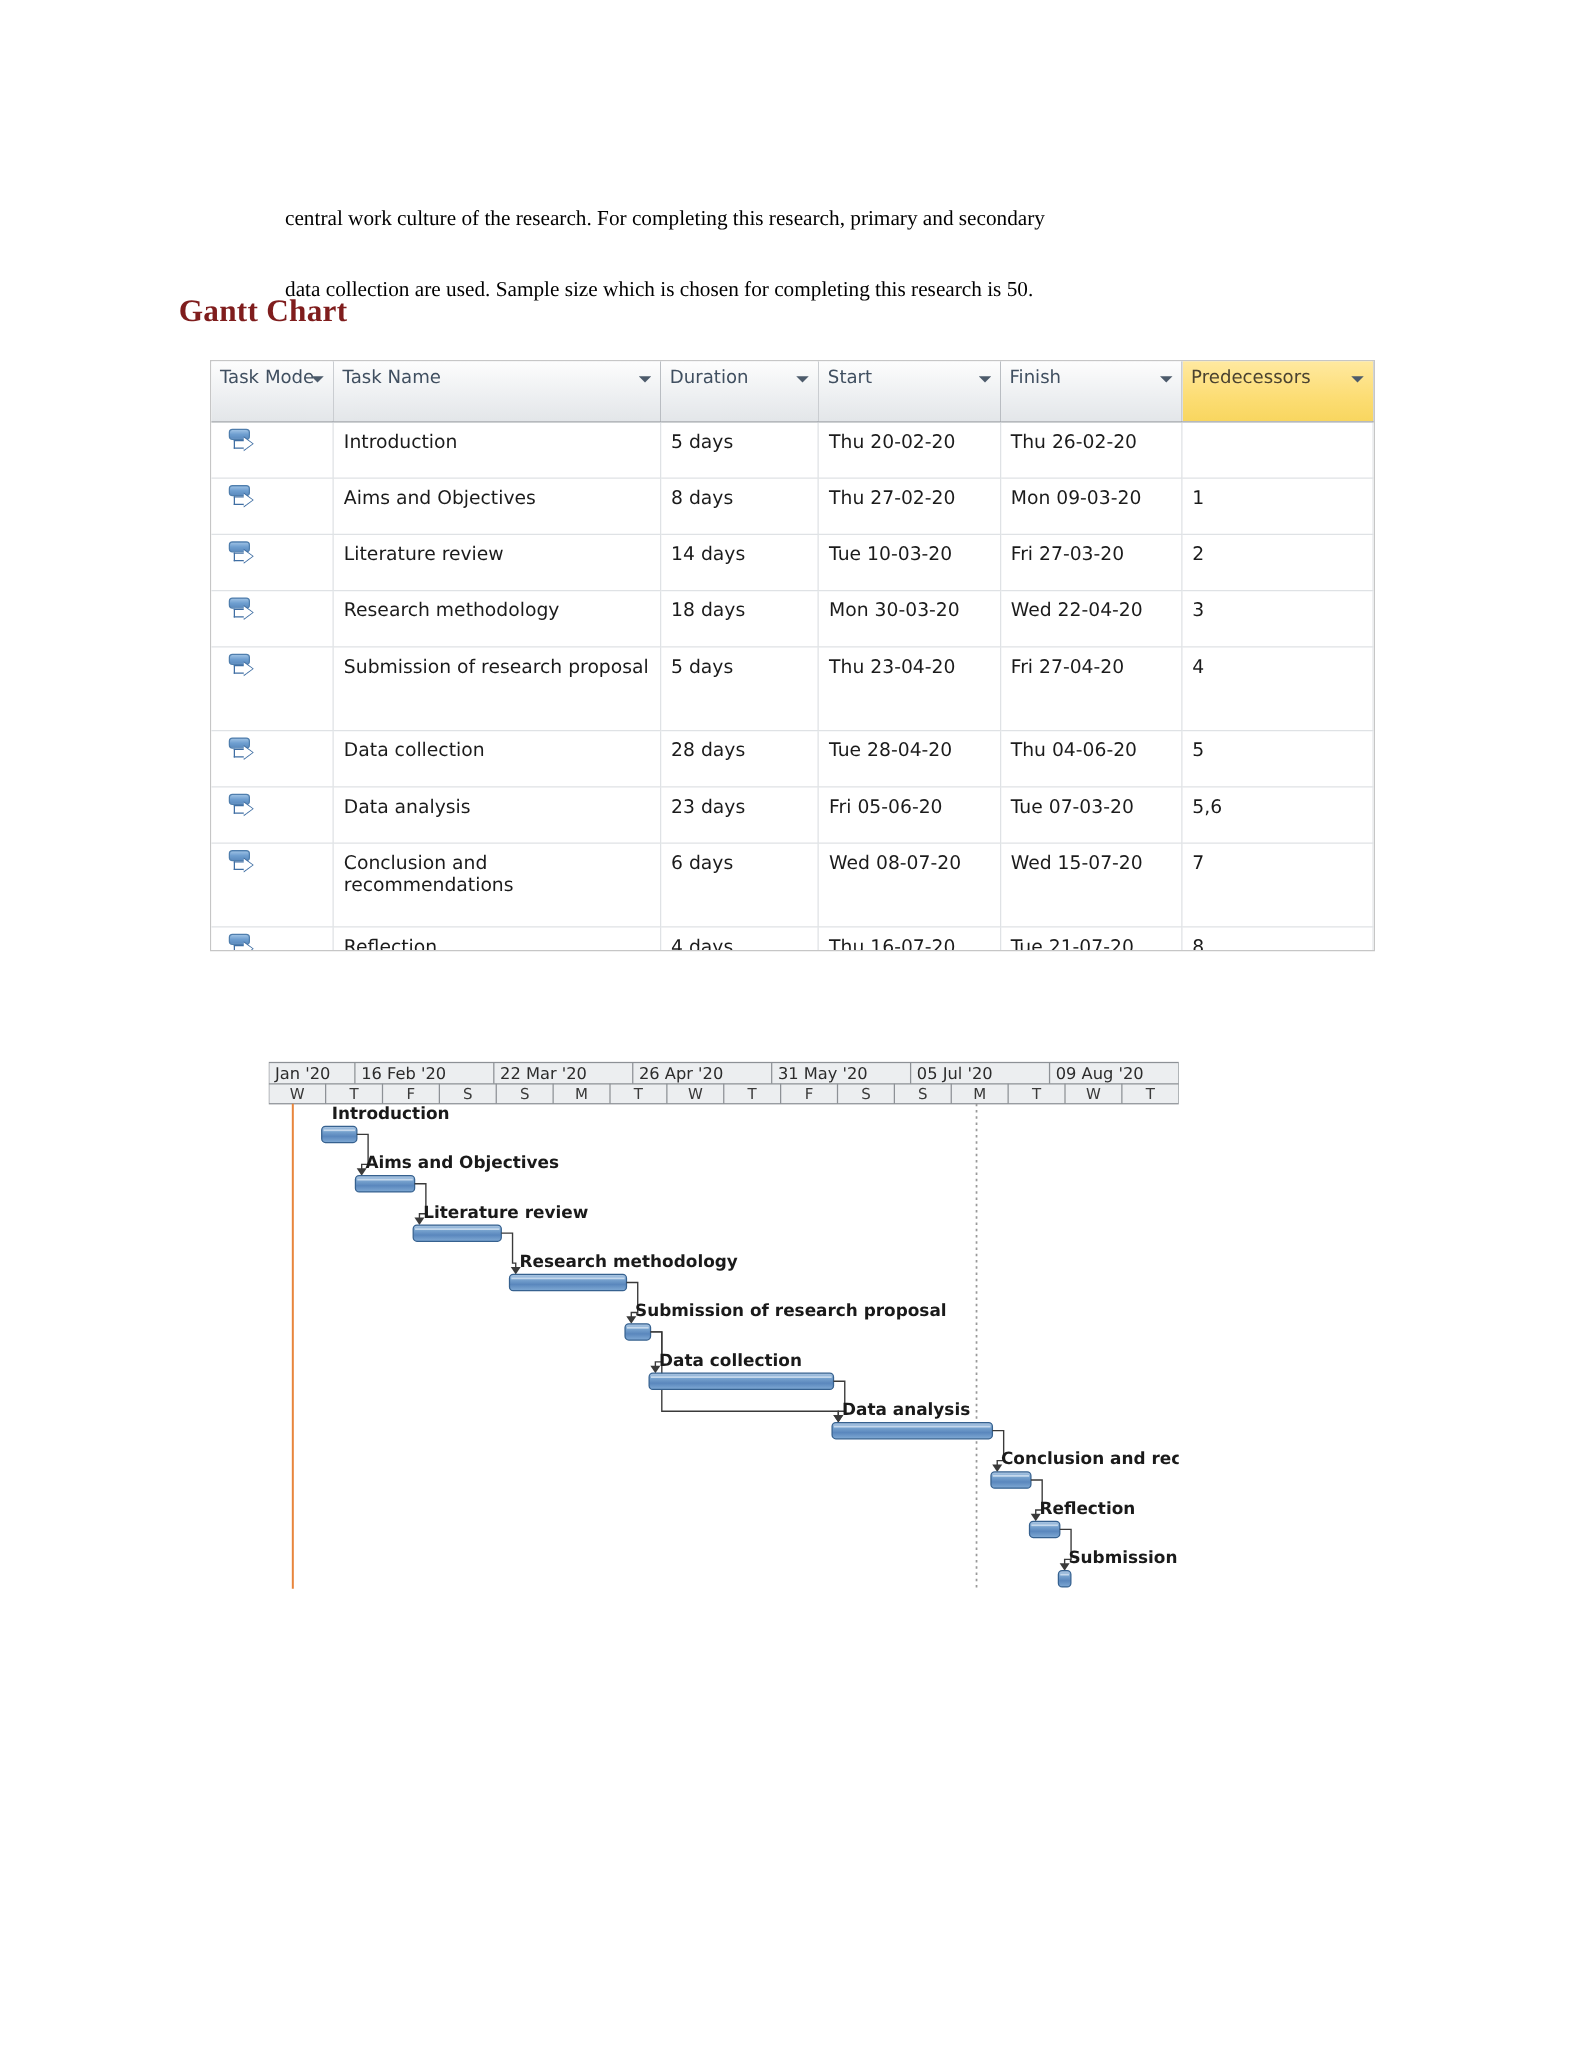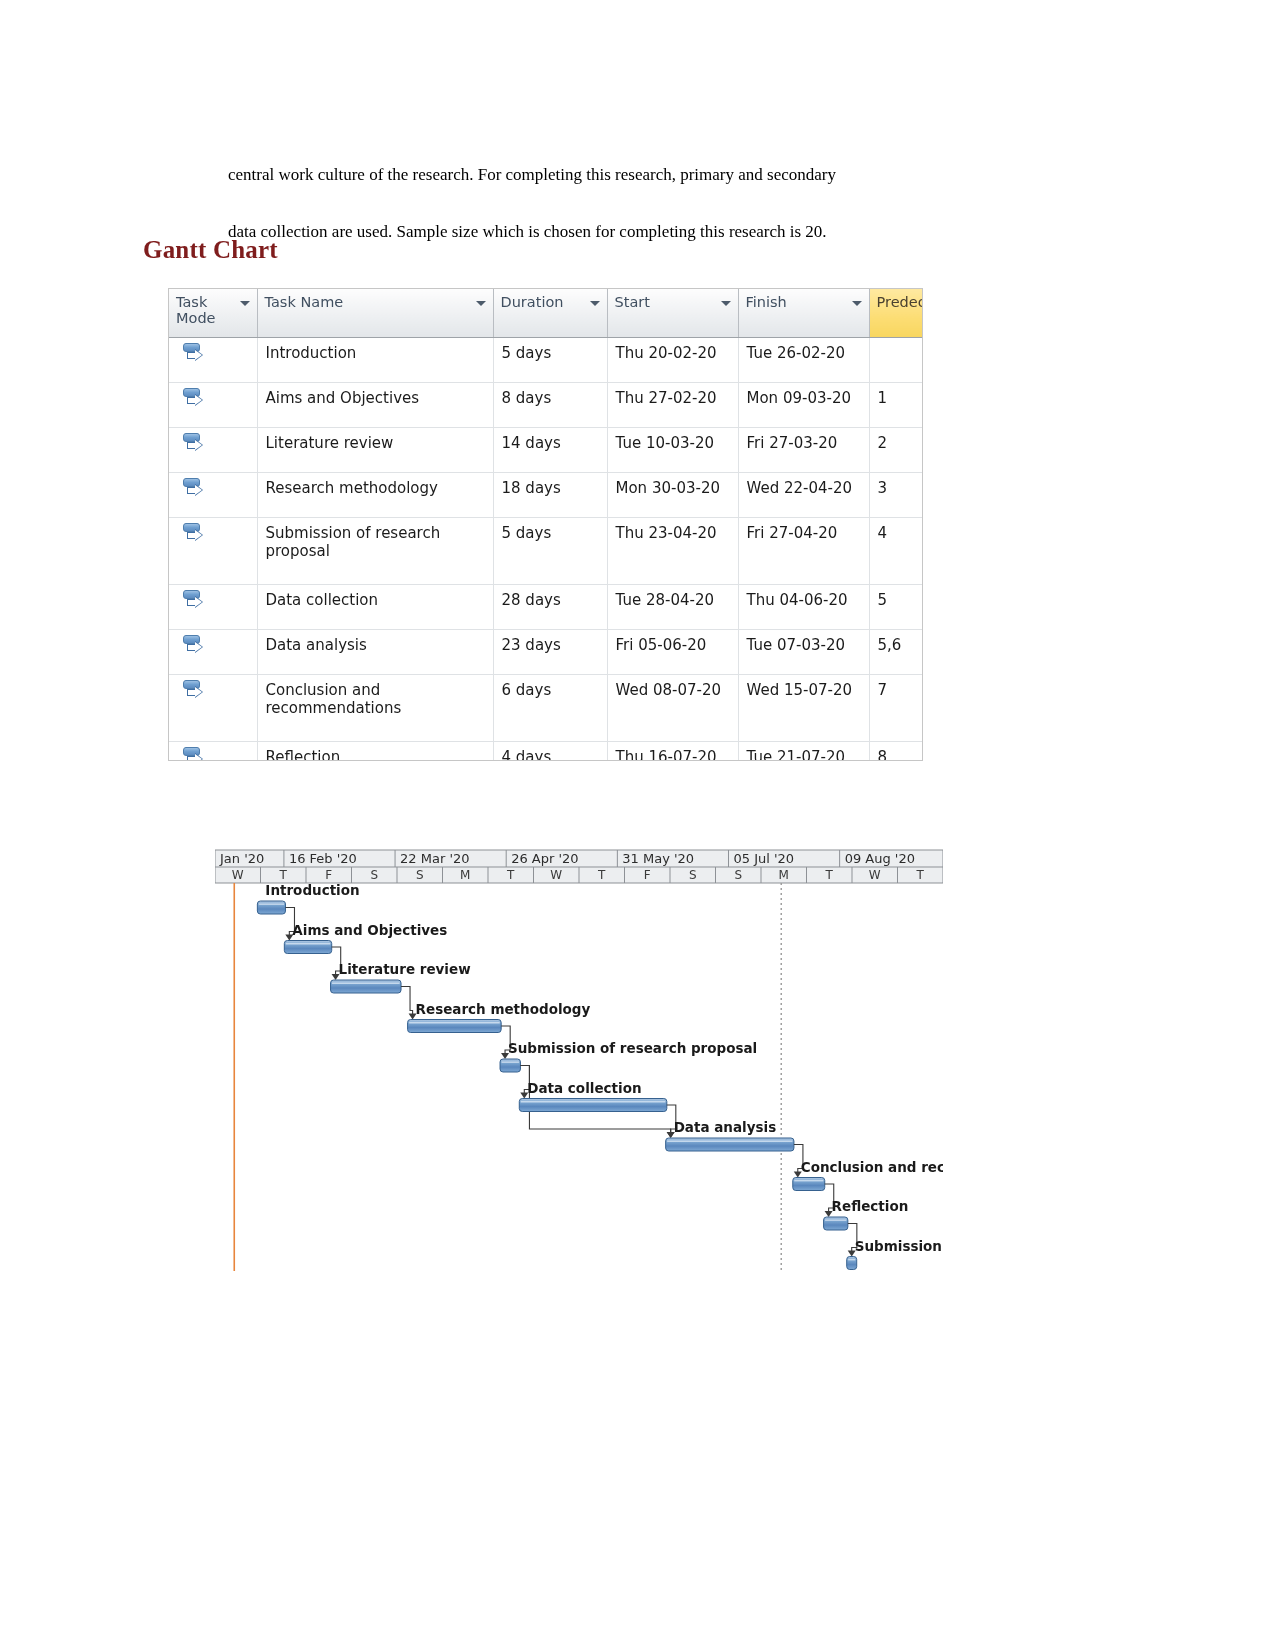--- a/index.html
+++ b/index.html
@@ -39,21 +39,21 @@
     font-size: 25px;
     color: #7f1d1d;
     letter-spacing: 0.2px;
   }
 
   
   .task-table-wrap {
     position: absolute;
     left: 168px;
     top: 288px;
-    width: 755px;
+    width: 932px;
     height: 473px;
     overflow: hidden;
     background: #ffffff;
     border: 1px solid #c6c6c6;
     box-sizing: border-box;
   }
   table.task-table {
     border-collapse: collapse;
     width: 100%;
     table-layout: fixed;
@@ -179,21 +179,21 @@
     font-size: 13.5px;
     font-weight: bold;
     fill: #1a1a1a;
   }
 </style>
 </head>
 <body>
 
 <div class="doc-body">
   <p class="para">central work culture of the research. For completing this research, primary and secondary</p>
-  <p class="para">data collection are used. Sample size which is chosen for completing this research is 20.</p>
+  <p class="para">data collection are used. Sample size which is chosen for completing this research is 50.</p>
 </div>
 
 <div class="section-heading">Gantt Chart</div>
 
 <div class="task-table-wrap">
   <table class="task-table">
     <colgroup>
       <col class="c-mode">
         <col class="c-name">
         <col class="c-dur">
@@ -237,21 +237,21 @@
               <span class="arrow">
                 <span class="arrow-head-o"></span>
                 <span class="arrow-shape"></span>
                 <span class="arrow-head"></span>
               </span>
             </span>
           </td>
           <td>Introduction</td>
           <td>5 days</td>
           <td>Thu 20-02-20</td>
-          <td>Tue 26-02-20</td>
+          <td>Thu 26-02-20</td>
           <td></td>
         </tr>
         <tr>
           <td class="mode-cell">
             <span class="mode-glyph">
               <span class="bar"></span>
               <span class="arrow">
                 <span class="arrow-head-o"></span>
                 <span class="arrow-shape"></span>
                 <span class="arrow-head"></span>

